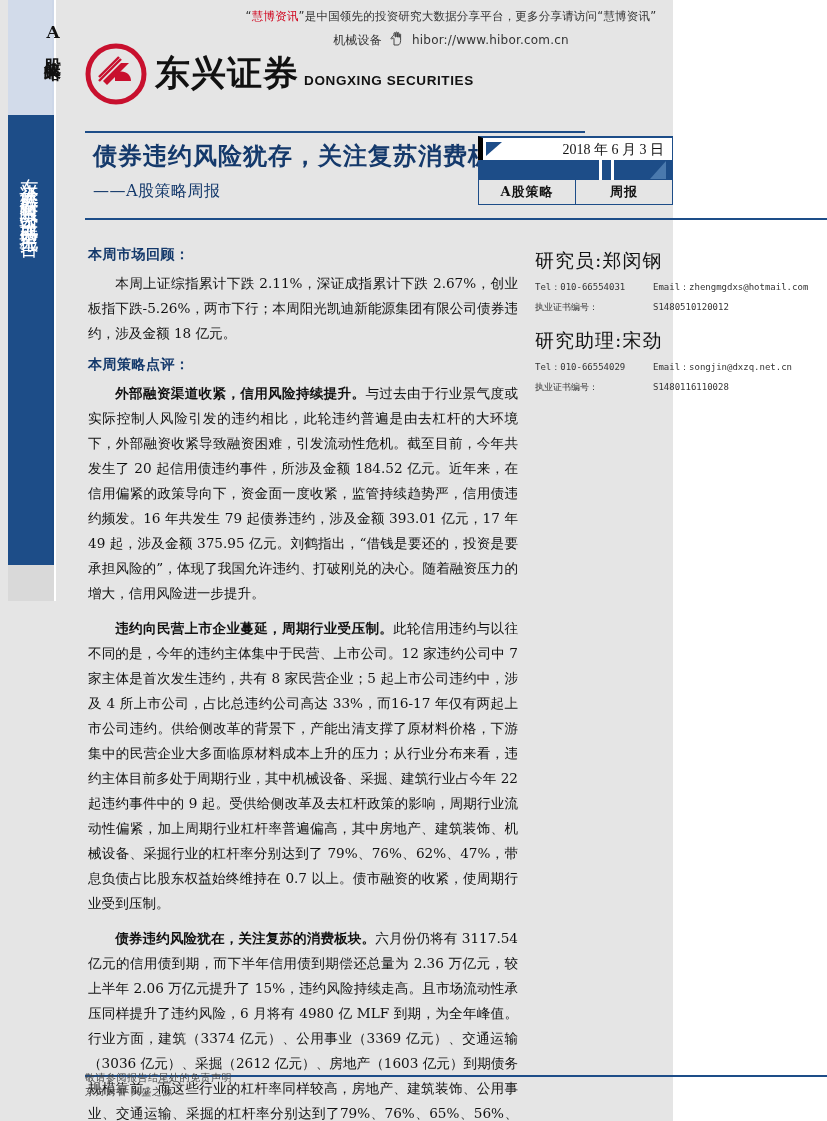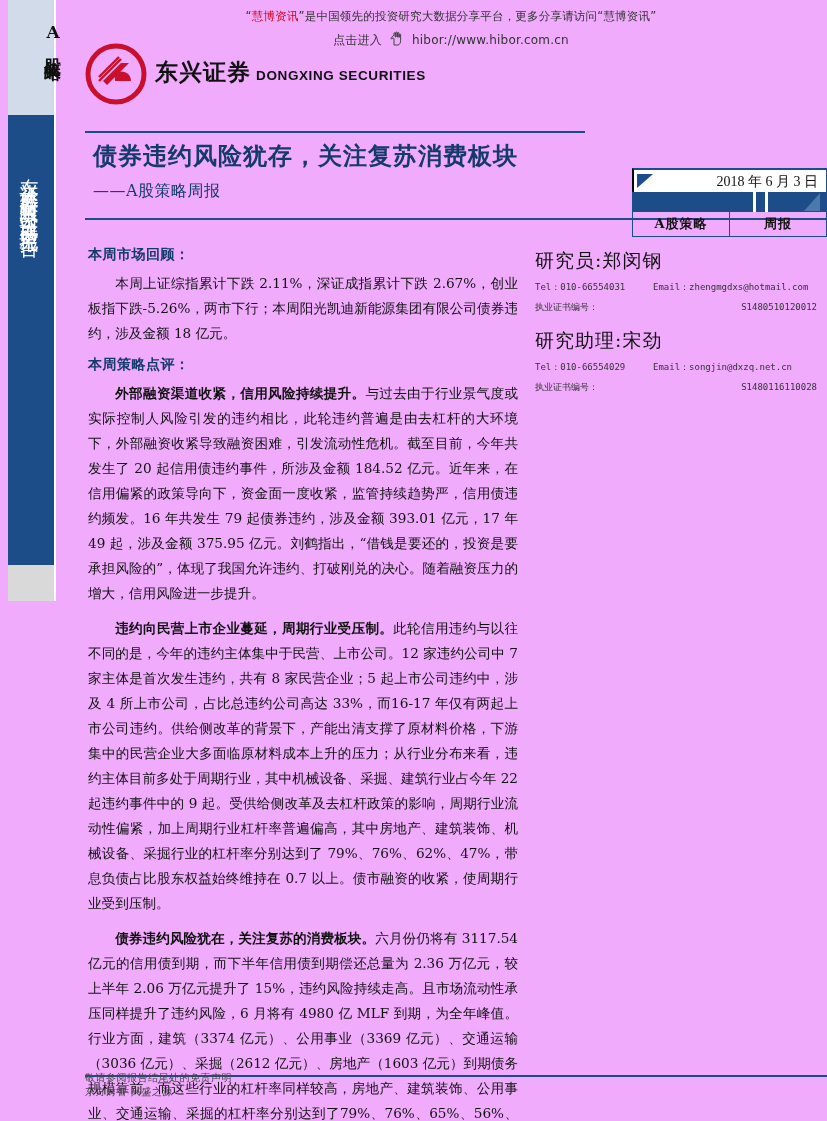--- a/index.html
+++ b/index.html
@@ -5,23 +5,23 @@
   * { box-sizing: border-box; margin: 0; padding: 0; }
   html, body {
     width: 827px;
     height: 1121px;
     background: #ffffff;
     font-family: "DejaVu Sans", "Liberation Sans", sans-serif;
     overflow: hidden;
   }
   .page {
     position: relative;
-    width: 827px;
+    width: 673px;
     height: 1121px;
-    background: #f0abfc;
+    background: #e5e5e5;
   }
 
   
   .promo {
     position: absolute;
     left: 75px; top: 6px;
     width: 752px;
     text-align: center;
     font-size: 11.5px;
     color: #333;
@@ -103,22 +103,22 @@
   
   .logo-wrap {
     position: absolute;
     left: 85px; top: 43px;
     display: flex;
     align-items: center;
   }
   .logo-mark { width: 62px; height: 62px; }
   .logo-text-block { margin-left: 8px; }
   .logo-cn {
-    font-family: Liberation Mono, monospace;
-    font-size: 23px;
+    font-family: Liberation Serif, serif;
+    font-size: 35px;
     font-weight: bold;
     color: #111;
     letter-spacing: 1px;
     line-height: 38px;
   }
   .logo-en {
     font-family: "Liberation Sans", sans-serif;
     font-size: 13.5px;
     font-weight: bold;
     color: #111;
@@ -162,24 +162,23 @@
   
   .datebox {
     position: absolute;
     right: 0px; top: 136px;
     width: 195px;
   }
   .datebox-top {
     position: relative;
     height: 24px;
     border-top: 2px solid #1d4d88;
-    border-left: 2px solid #000000;
+    border-left: 5px solid #000000;
     border-right: 1px solid #1d4d88;
     background: #ffffff;
-    margin-top: 32px;
   }
   .datebox-tri {
     position: absolute;
     left: 3px; top: 4px;
     width: 0; height: 0;
     border-left: 16px solid #1d4d88;
     border-bottom: 14px solid transparent;
   }
   .datebox-date {
     position: absolute;
@@ -271,21 +270,21 @@
     display: flex;
     font-family: "DejaVu Sans Mono", "Liberation Mono", monospace;
     font-size: 9px;
     color: #333;
     line-height: 17px;
     margin-bottom: 3px;
   }
   .an-row .lab { width: 118px; flex: none; }
   .an-row .val { flex: 1; }
   .an-row.cert .lab { width: 118px; }
-  .an-row.cert .val { text-align: right; padding-right: 10px; }
+  .an-row.cert .val { padding-right: 10px; }
   .an-group + .an-group { margin-top: 12px; }
 
   
   .foot-rule {
     position: absolute;
     left: 85px; bottom: 44px;
     width: 742px; height: 2px;
     background: #1d4d88;
   }
   .foot {
@@ -302,21 +301,21 @@
   }
 </style>
 </head>
 <body>
 
 <div class="page">
 
   <div class="promo">
     <div><span>“</span><span class="red">慧博资讯</span><span>”是中国领先的投资研究大数据分享平台，更多分享请访问“慧博资讯”</span></div>
     <div class="promo-line2">
-      <span>点击进入</span>
+      <span>机械设备</span>
       <span class="hand-icon">
         <svg width="16" height="16" viewBox="0 0 16 16">
           <path d="M5 14 L5 8 C5 7 4 6.5 3.6 7 L2.6 8.2 L2 7.6 L3.6 5.2 C4 4.6 4.6 4.4 5 4.6 L5 2.2 C5 1.5 6.2 1.5 6.2 2.2 L6.2 6 L6.8 6 L6.8 1.5 C6.8 0.8 8 0.8 8 1.5 L8 6 L8.6 6 L8.6 2 C8.6 1.3 9.8 1.3 9.8 2 L9.8 6.2 L10.4 6.2 L10.4 3.4 C10.4 2.7 11.6 2.7 11.6 3.4 L11.6 9.5 C11.6 12 10.5 14 9 14 Z" fill="none" stroke="#333" stroke-width="0.9"></path>
         </svg>
       </span>
       <span>hibor://www.hibor.com.cn</span>
     </div>
   </div>
 
   <div class="rail-top">

